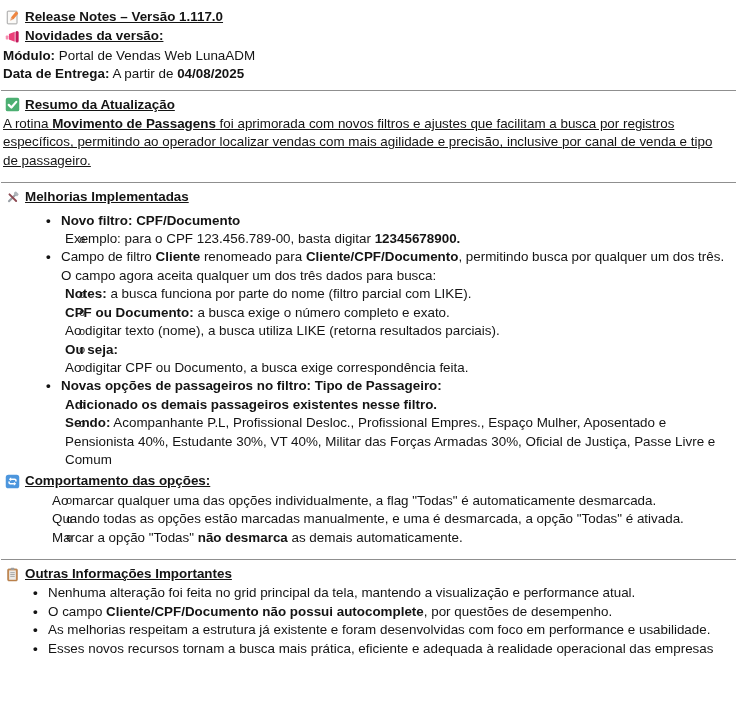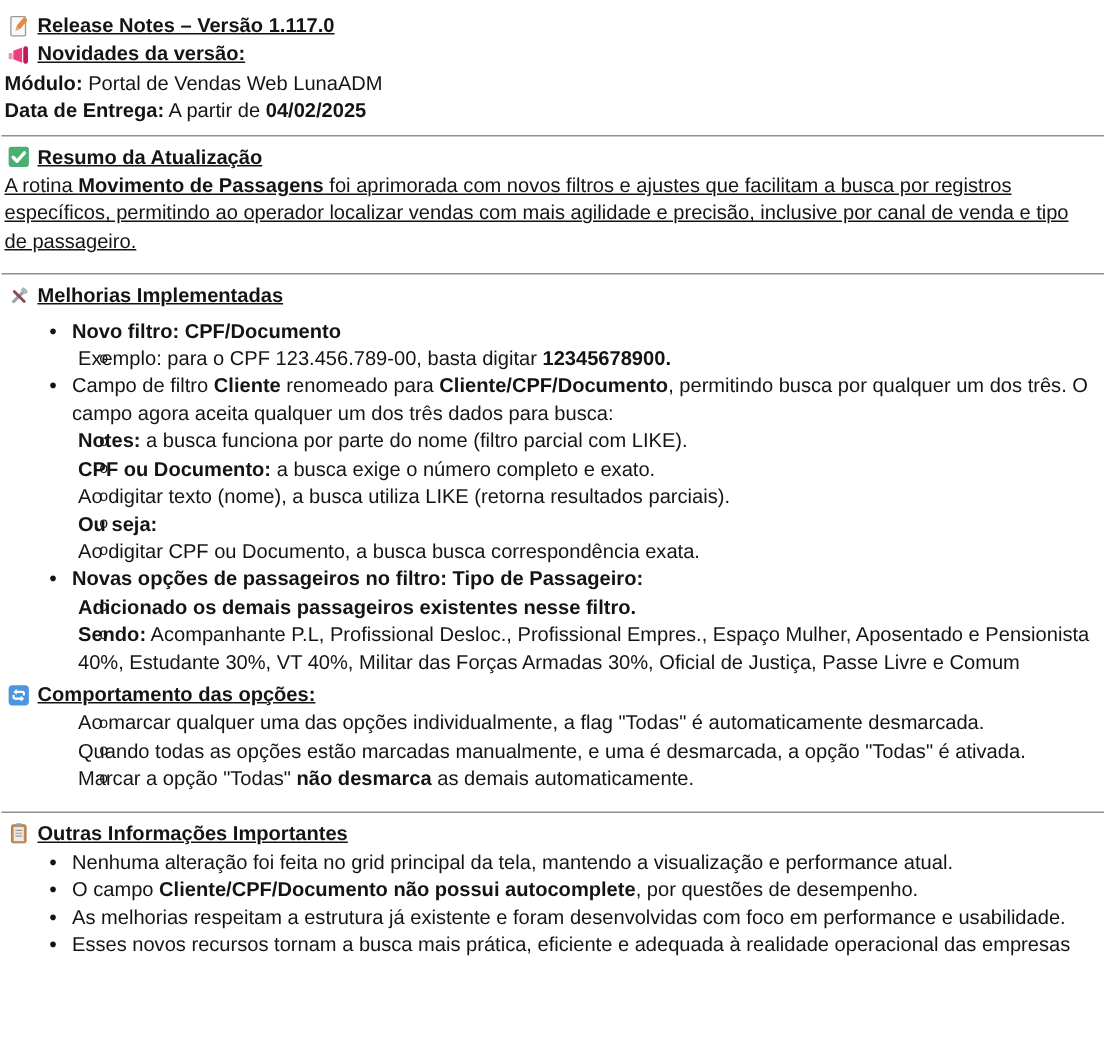--- a/index.html
+++ b/index.html
@@ -27,21 +27,21 @@
   }
   .h-row .ico { width: 15px; height: 15px; margin-right: 5px; flex: 0 0 auto; display: inline-block; }
   .h-row svg { display: block; }
   .rule {
     border: none;
     border-top: 1.6px solid #8f8f8f;
     margin: 6px 1px 5px 1px;
   }
   .rule.mt { margin-top: 12px; }
   .para { padding-left: 3px; padding-right: 8px; text-decoration: underline; }
-  .list { margin-top: 5px; }
+  .list { margin-top: 5px; margin-left: 13px; }
   .li1 { position: relative; padding-left: 48px; padding-right: 6px; }
   .li1::before {
     content: "\2022";
     position: absolute; left: 33px; top: 0;
     font-weight: 700;
   }
   .li1-cont { padding-left: 48px; padding-right: 6px; }
   .li2 { position: relative; padding-left: 52px; padding-right: 4px; }
   .li2::before {
     content: "o";
@@ -72,21 +72,21 @@
     <svg width="15" height="15" viewBox="0 0 20 20">
       <rect x="1" y="8.5" width="3.5" height="5.5" rx="1" fill="#f48fb1"></rect>
       <path d="M5.2 6.5 L13 3.5 L13 17 L5.2 14 Z" fill="#ec407a"></path>
       <rect x="14" y="2.5" width="4.2" height="15.5" rx="2" fill="#c2185b"></rect>
     </svg>
   </span>
   <span><b>Novidades da versão:</b></span>
 </div>
 
 <div class="line"><b>Módulo:</b><span> Portal de Vendas Web LunaADM</span></div>
-<div class="line"><b>Data de Entrega:</b><span> A partir de </span><b>04/02/2025</b></div>
+<div class="line"><b>Data de Entrega:</b><span> A partir de </span><b>04/08/2025</b></div>
 
 <hr class="rule">
 
 <div class="h-row">
   <span class="ico">
     <svg width="15" height="15" viewBox="0 0 20 20">
       <rect x="1" y="1" width="18" height="18" rx="2.5" fill="#4caf72"></rect>
       <path d="M5 10.5 L8.5 14 L15 6.5" stroke="#ffffff" stroke-width="3" fill="none" stroke-linecap="round" stroke-linejoin="round"></path>
     </svg>
   </span>
@@ -112,21 +112,21 @@
 </div>
 
 <div class="list">
   <div class="li1"><b>Novo filtro: CPF/Documento</b></div>
   <div class="li2"><span>Exemplo: para o CPF 123.456.789-00, basta digitar </span><b>12345678900.</b></div>
   <div class="li1"><span>Campo de filtro </span><b>Cliente</b><span> renomeado para </span><b>Cliente/CPF/Documento</b><span>, permitindo busca por qualquer um dos três. O campo agora aceita qualquer um dos três dados para busca:</span></div>
   <div class="li2"><b>Notes:</b><span> a busca funciona por parte do nome (filtro parcial com LIKE).</span></div>
   <div class="li2"><b>CPF ou Documento:</b><span> a busca exige o número completo e exato.</span></div>
   <div class="li2"><span>Ao digitar texto (nome), a busca utiliza LIKE (retorna resultados parciais).</span></div>
   <div class="li2"><b>Ou seja:</b></div>
-  <div class="li2"><span>Ao digitar CPF ou Documento, a busca busca correspondência exata.</span></div>
+  <div class="li2"><span>Ao digitar CPF ou Documento, a busca exige correspondência feita.</span></div>
   <div class="li1"><b>Novas opções de passageiros no filtro: Tipo de Passageiro:</b></div>
   <div class="li2"><b>Adicionado os demais passageiros existentes nesse filtro.</b></div>
   <div class="li2"><b>Sendo:</b><span> Acompanhante P.L, Profissional Desloc., Profissional Empres., Espaço Mulher, Aposentado e Pensionista 40%, Estudante 30%, VT 40%, Militar das Forças Armadas 30%, Oficial de Justiça, Passe Livre e Comum</span></div>
 </div>
 
 <div class="sec-gap"></div>
 
 <div class="h-row">
   <span class="ico">
     <svg width="15" height="15" viewBox="0 0 20 20">

